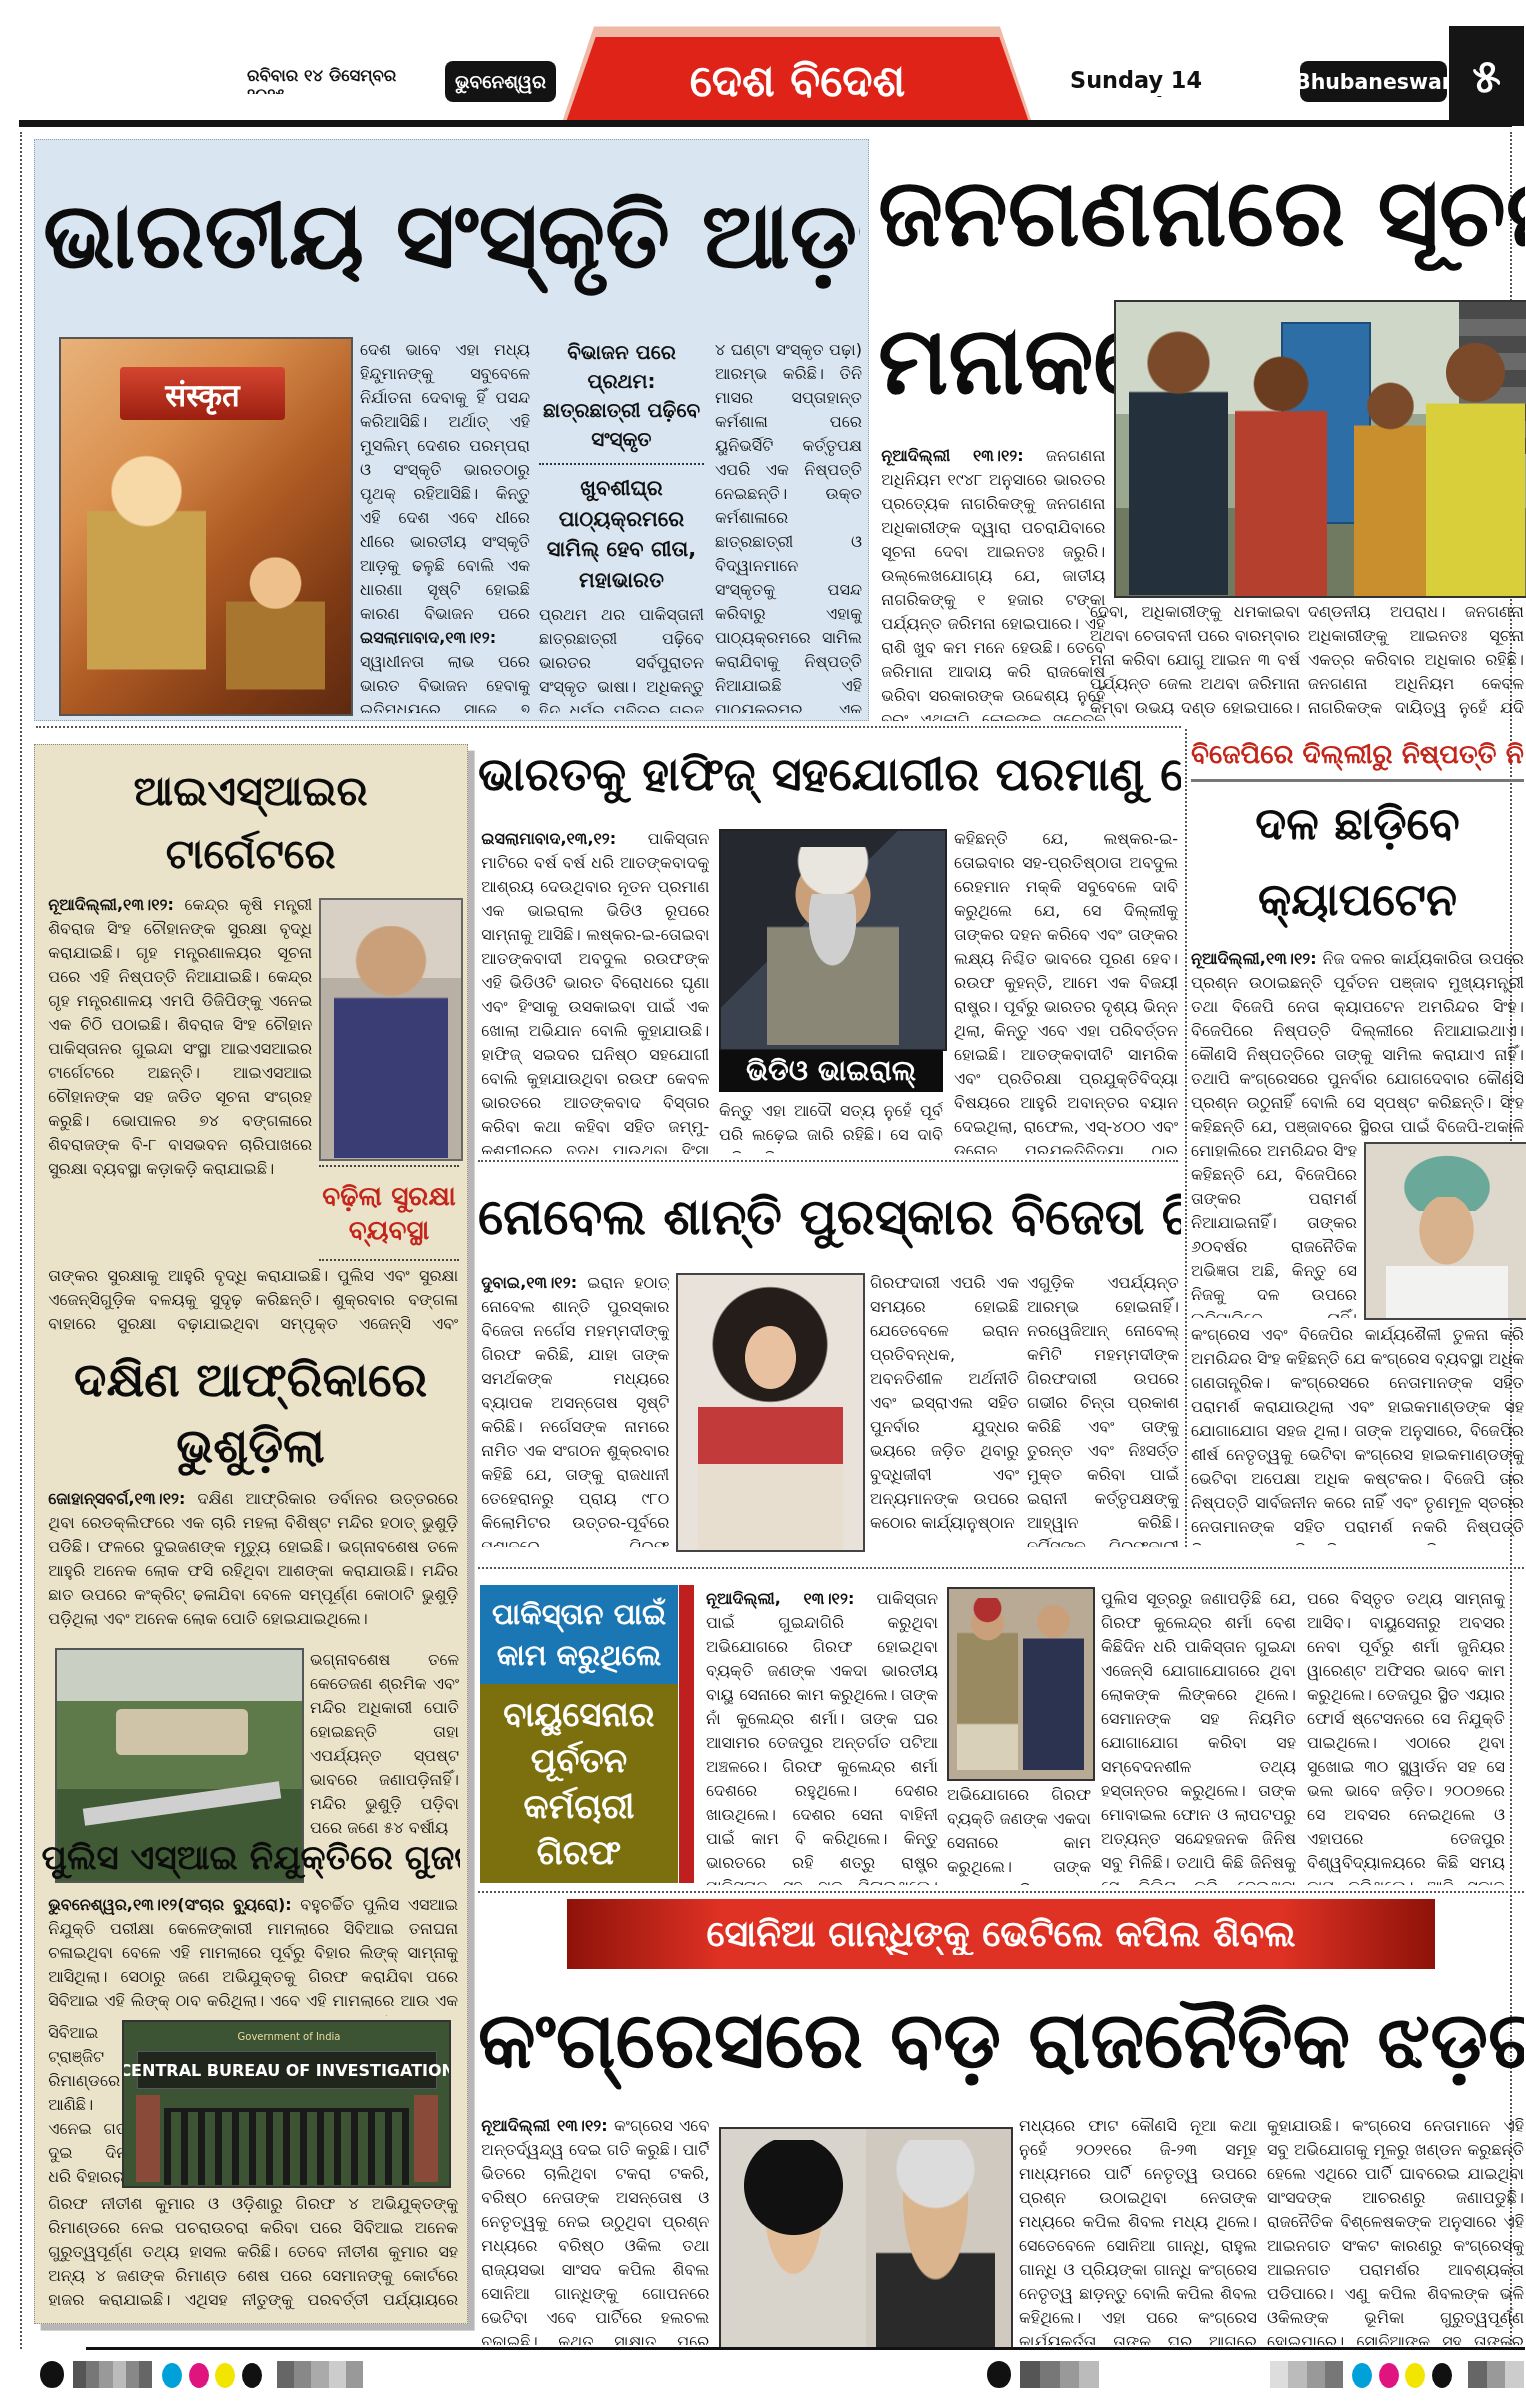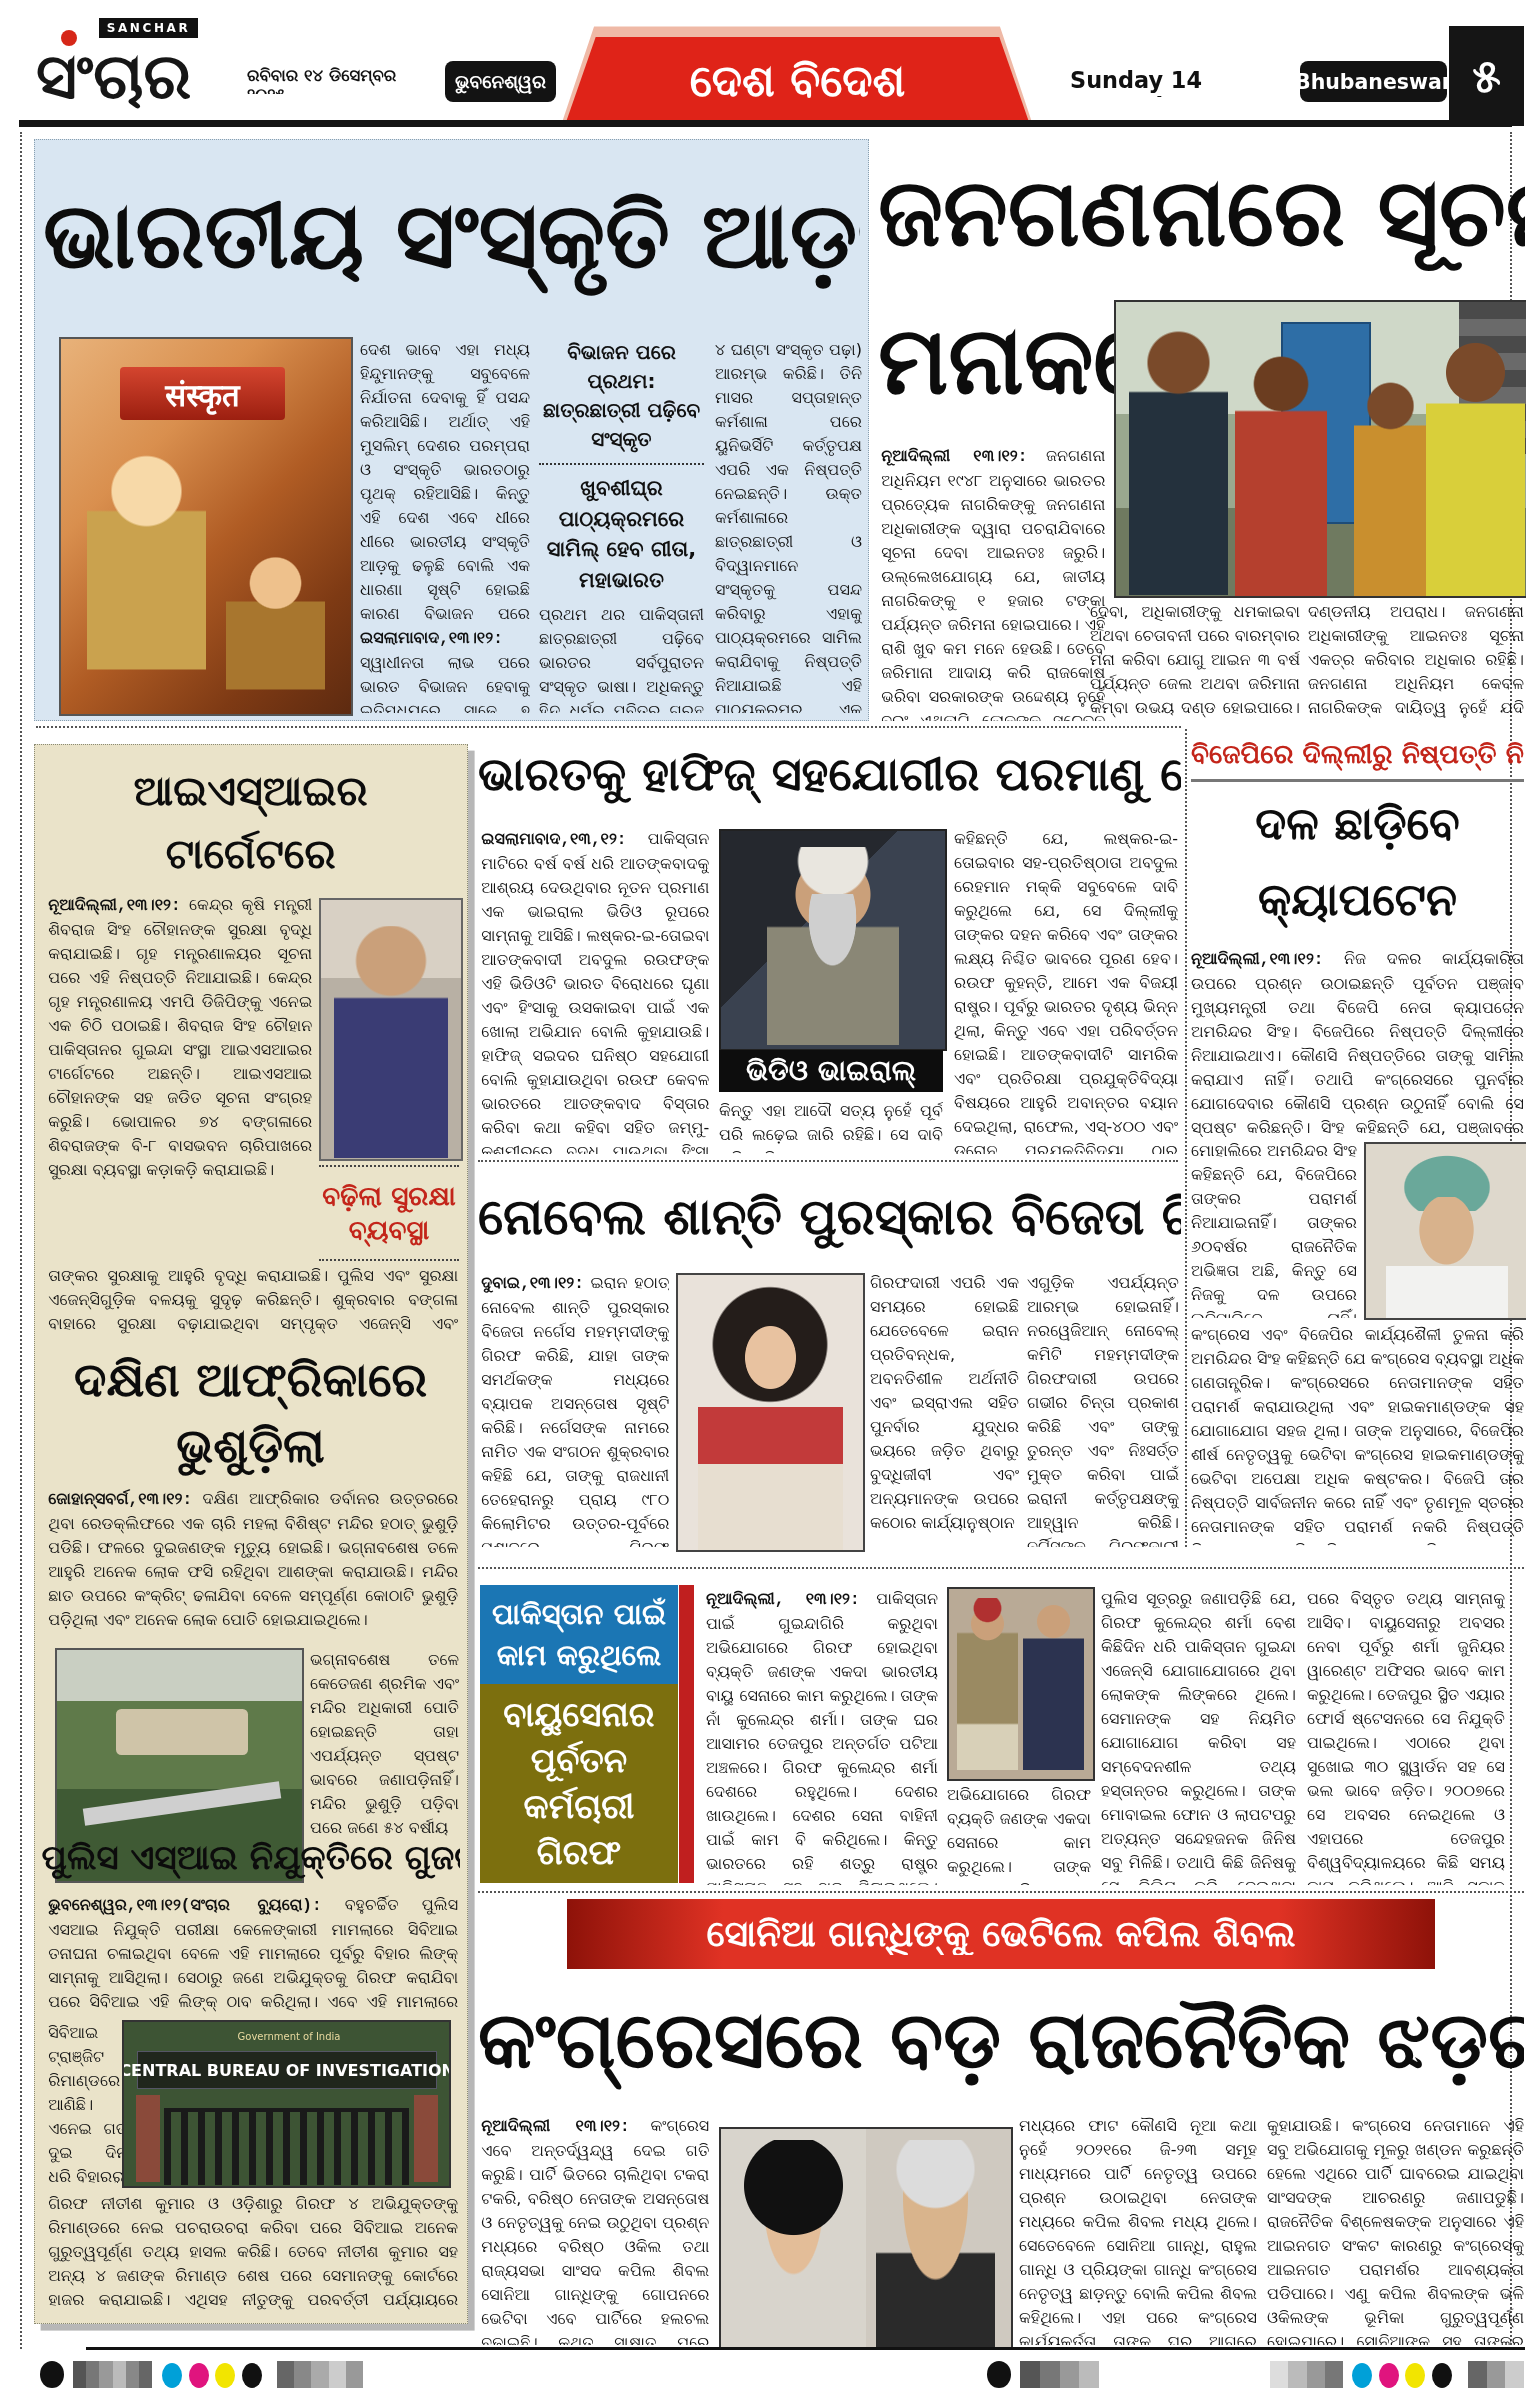--- a/index.html
+++ b/index.html
@@ -1,44 +1,37 @@
 <!DOCTYPE html>
 <html style="font-size:10.6px"><head>
 <meta charset="utf-8">
 <style>
   html,body{margin:0;padding:0;}
   body{width:1526px;height:2401px;position:relative;background:#ffffff;
        font-family:"DejaVu Sans","Liberation Sans",sans-serif;color:#111;}
   .abs{position:absolute;}
   .bodytext{font-size:16px;line-height:1.5;text-align:justify;color:#101010;overflow:hidden;}
-  .dl{font-weight:bold;font-family:Liberation Mono, monospace;}
+  .dl{font-weight:bold;}
   .headline{font-weight:bold;color:#0c0c0c;text-align:center;overflow:hidden;}
   .nowrap{white-space:nowrap;}
   .dotted-h{border-top:2.6px dotted #555;}
   .dotted-v{border-left:2.6px dotted #555;}
   .pill{background:#131313;color:#fff;display:flex;align-items:center;justify-content:center;
         border-radius:8px;font-weight:bold;}
   .photo{overflow:hidden;border:1.3px solid #444;}
   .cap-band{background:#0d0d0d;color:#fff;font-weight:bold;text-align:center;overflow:hidden;}
   .gray-cells{display:flex;height:100%;}
   .gray-cells div{flex:1;}
   .cmyk{display:flex;align-items:center;height:100%;gap:6.6px;}
   .cmyk span{width:20px;height:25px;border-radius:50%;display:block;}
 </style>
 </head>
 <body>
 
 <div class="abs" style="left:0;top:0;width:1526px;height:127px;">
-  <div class="abs" style="left:36px;top:13.2px;width:198px;height:109px;">
-    <div class="abs" style="left:63px;top:5.3px;width:99px;height:20px;background:#111;color:#fff;font-size:12px;font-weight:bold;letter-spacing:2.6px;display:flex;align-items:center;justify-content:center;">
-      <span>SANCHAR</span>
-    </div>
-    <div class="abs" style="left:0;top:18.5px;width:198px;height:89px;font-size:63px;font-weight:bold;color:#161616;overflow:hidden;line-height:89px;">ସଂଚାର</div>
-    <div class="abs" style="left:25px;top:17px;width:16px;height:16px;border-radius:50%;background:#d62718;"></div>
-  </div>
   <div class="abs" style="left:247px;top:66px;width:185px;height:28px;font-size:16.5px;font-weight:bold;overflow:hidden;">ରବିବାର ୧୪ ଡିସେମ୍ବର ୨୦୨୫</div>
   <div class="abs pill" style="left:445px;top:61px;width:111px;height:41px;font-size:18.5px;">
     <span>ଭୁବନେଶ୍ୱର</span>
   </div>
   <div class="abs" style="left:561px;top:26.4px;width:472px;height:99px;background:#efb9a6;clip-path:polygon(0 100%,7% 0,93% 0,100% 100%);">
     <div class="abs" style="left:4px;top:10.6px;width:465px;height:88px;background:#df2318;clip-path:polygon(0 100%,6.6% 0,93.4% 0,100% 100%);display:flex;align-items:center;justify-content:center;">
       <span style="color:#fff;font-size:44px;font-weight:bold;">ଦେଶ ବିଦେଶ</span>
     </div>
   </div>
   <div class="abs" style="left:1070px;top:67px;width:228px;height:30px;font-size:22.4px;font-weight:bold;overflow:hidden;">Sunday 14 December 2025</div>

